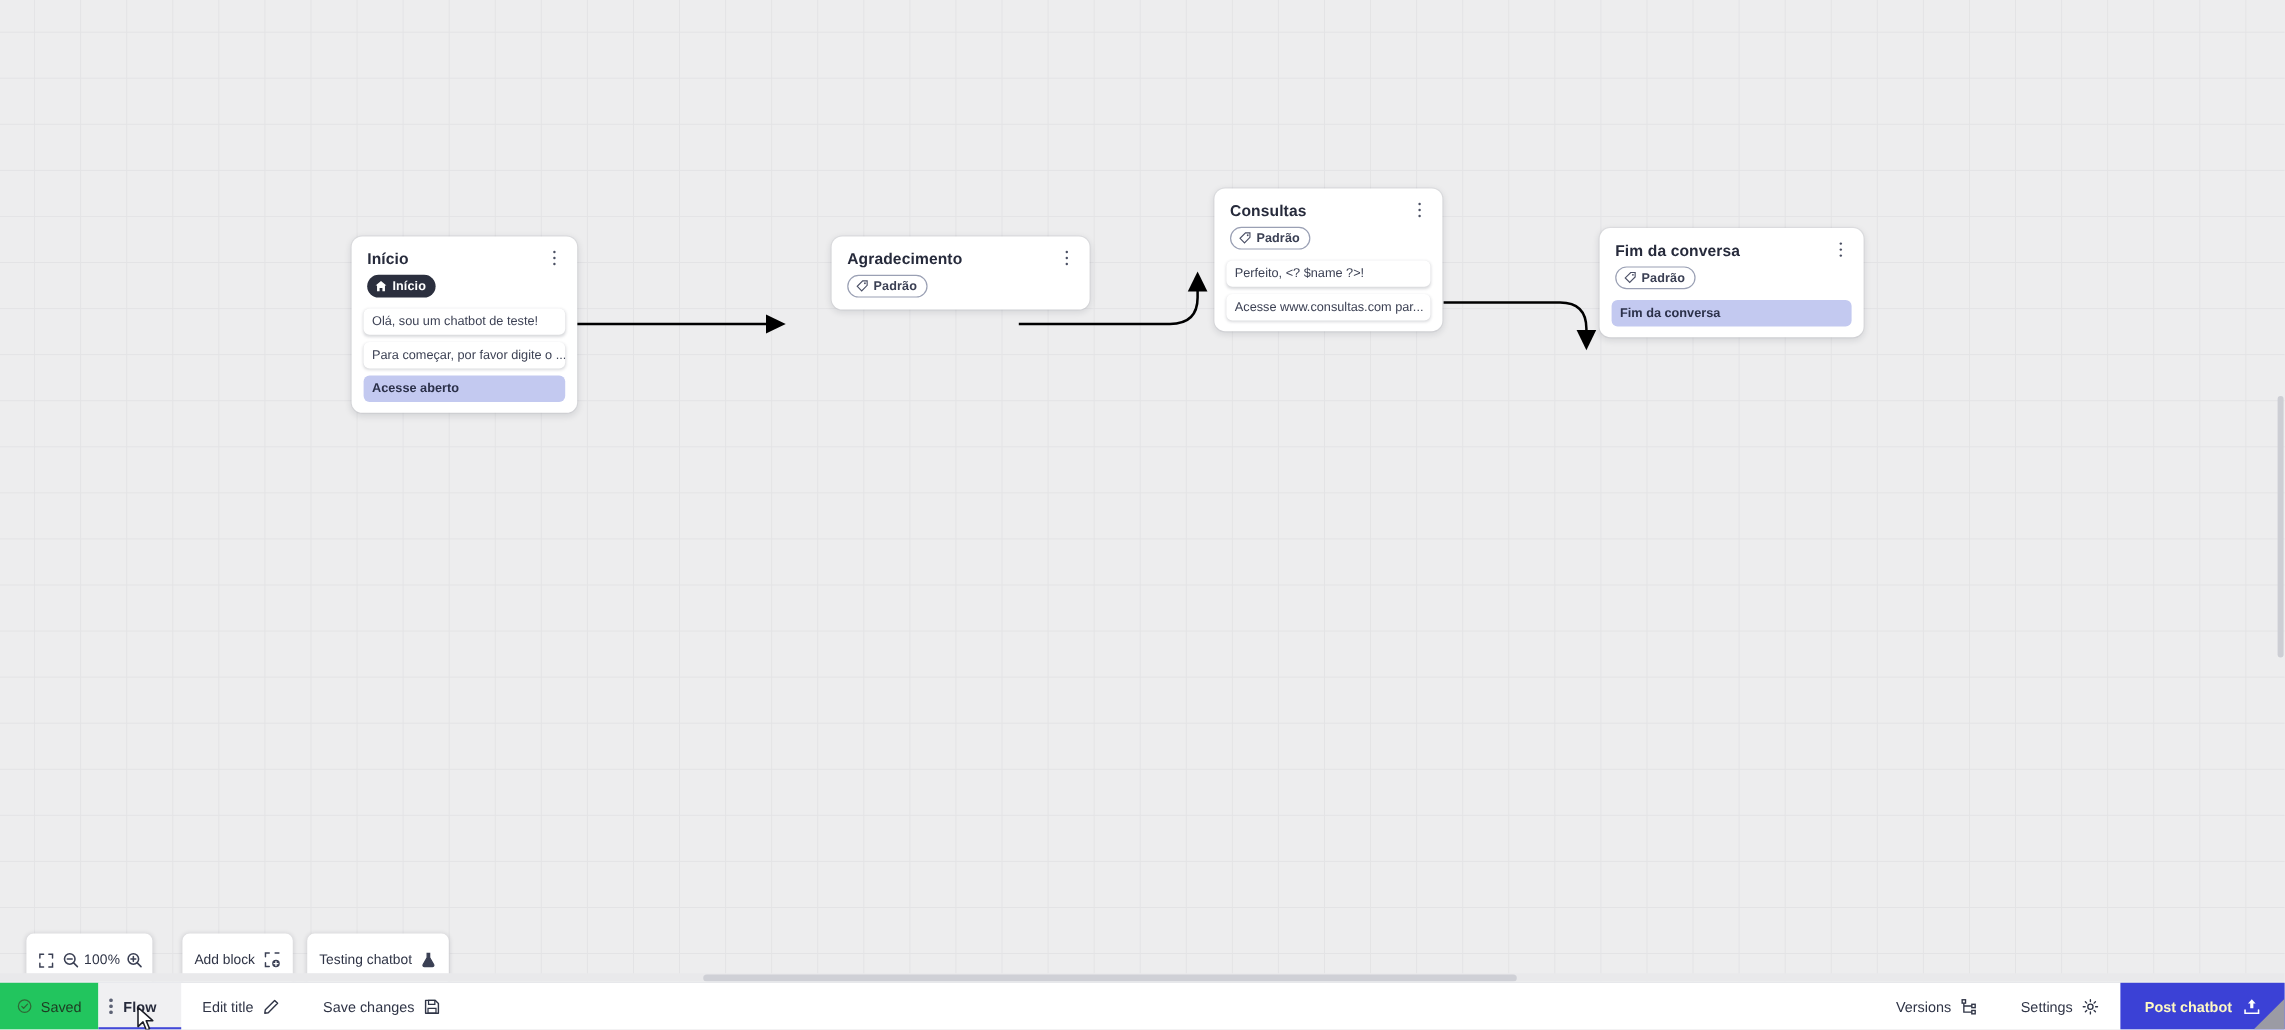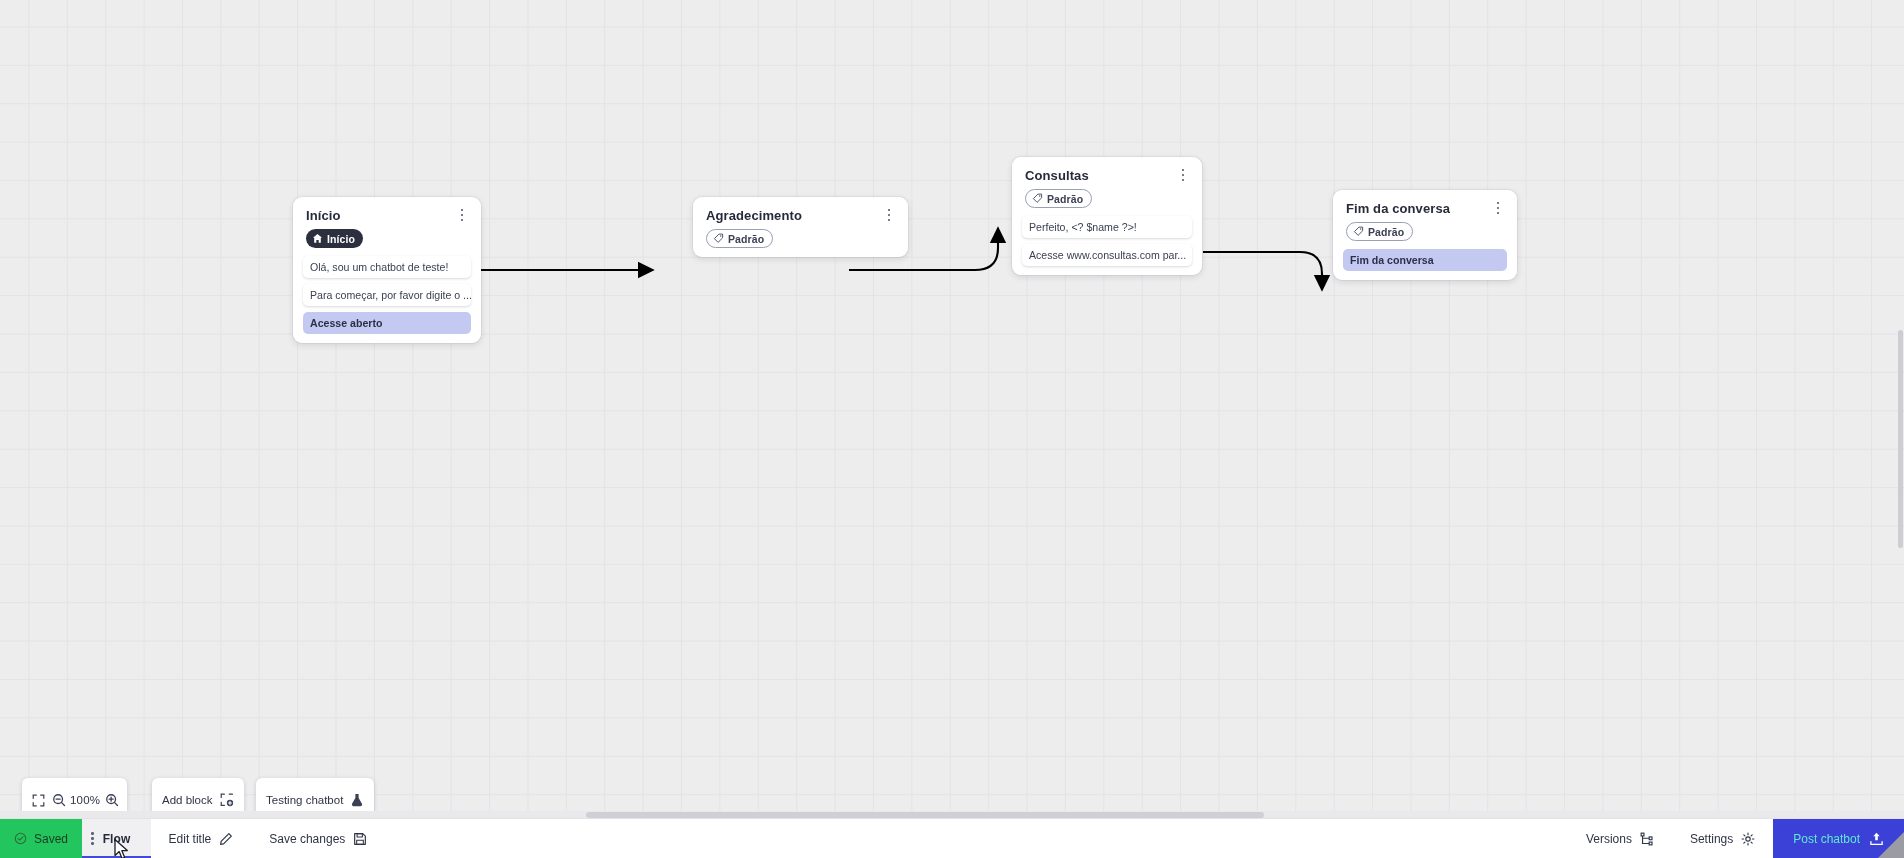--- a/index.html
+++ b/index.html
@@ -95,21 +95,21 @@
   .tab .drag { display: flex; flex-direction: column; gap: 2.5px; }
   .tab .drag i { width: 2.6px; height: 2.6px; border-radius: 50%; background: #5d6275; display: block; }
   .tab .label { font-size: 12px; font-weight: 700; color: #262a3b; letter-spacing: .15px; }
   .tab::after {
     content: ""; position: absolute; left: 0; right: 0; bottom: 0; height: 2.5px; background: #4349d8;
   }
   .bb-item { display: flex; align-items: center; gap: 8px; padding: 0 18px; cursor: pointer; color: #2f3446; }
   .bb-item .txt { font-size: 12px; }
   .post {
     display: flex; align-items: center; gap: 9px; padding: 0 20px;
-    background: #3b41d6; color: #5eead4; font-weight: 400; font-size: 12px; cursor: pointer;
+    background: #3b41d6; color: #fef9c3; font-weight: 700; font-size: 12px; cursor: pointer;
     position: relative; overflow: hidden;
   }
   .post .corner {
     position: absolute; right: 0; bottom: 0; width: 0; height: 0;
     border-left: 26px solid transparent; border-bottom: 26px solid #9b9ba4;
   }
 
   
   .hscroll { position: absolute; left: 0; bottom: 40px; width: 1904px; height: 7px; background: #e9e9eb; }
   .hscroll .thumb { position: absolute; left: 586px; top: 0.5px; width: 678px; height: 6px; background: #cfd0d6; border-radius: 3px; }
@@ -192,21 +192,21 @@
             <circle cx="11.3" cy="4.4" r="1.1" fill="#4b5066"></circle>
           </svg>
         <span>Padrão</span>
       </div>
       <div class="rows">
         <div class="row msg">Perfeito, &lt;? $name ?&gt;!</div>
         <div class="row msg">Acesse www.consultas.com par...</div>
       </div>
     </div>
 
-    <div class="node" style="left:1333px; top:190px; width:184px;">
+    <div class="node" style="left:1333px; top:190px; width:220px;">
       <div class="node-head">
         <div class="node-title">Fim da conversa</div>
         <div class="kebab">
             <i></i>
             <i></i>
             <i></i>
           </div>
       </div>
       <div class="chip default">
         <svg width="11" height="11" viewBox="0 0 16 16">

